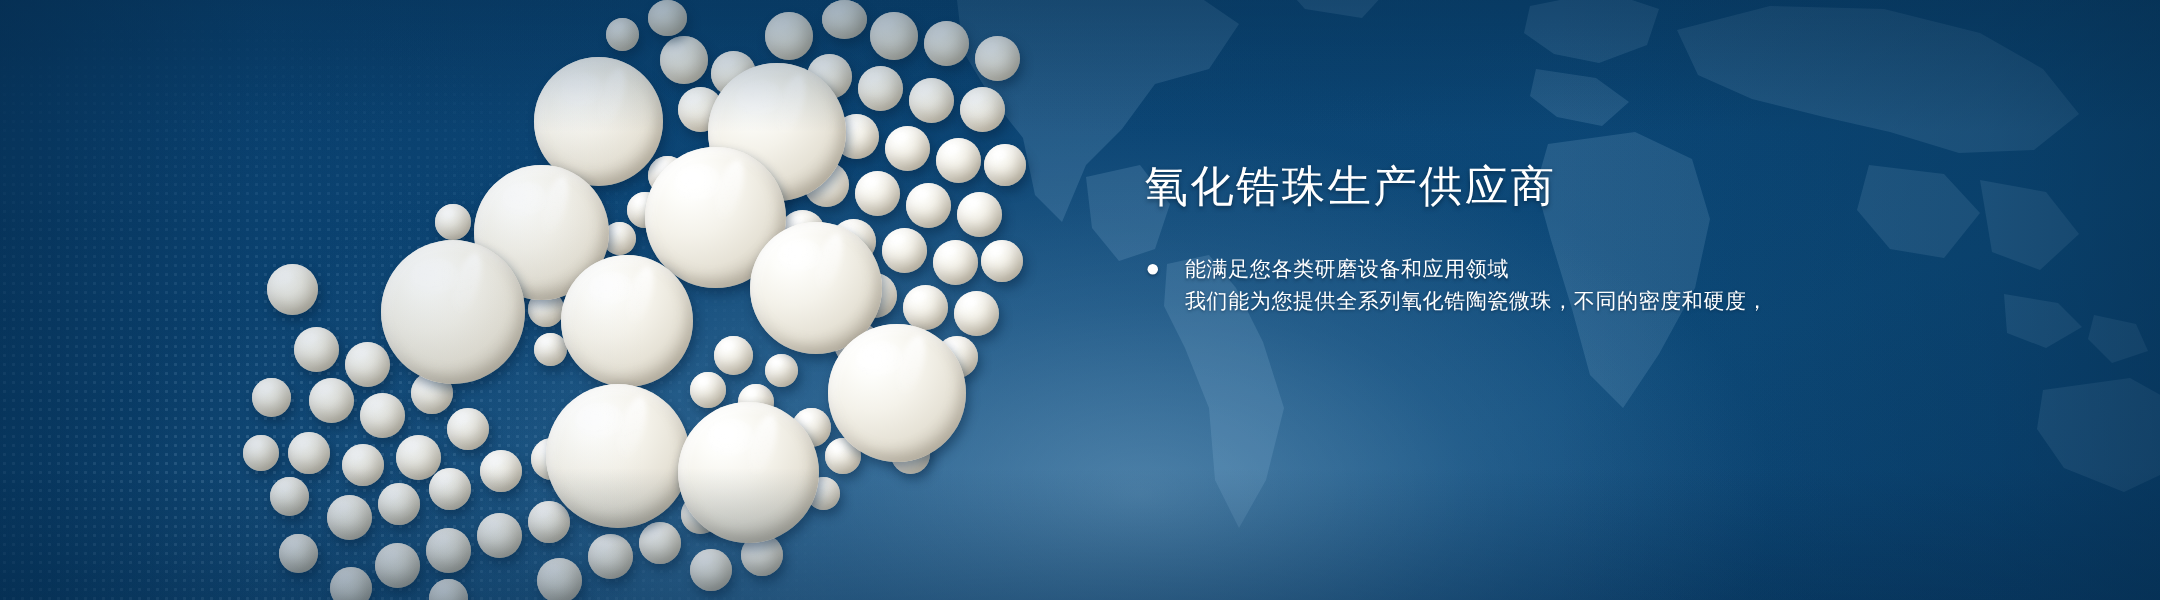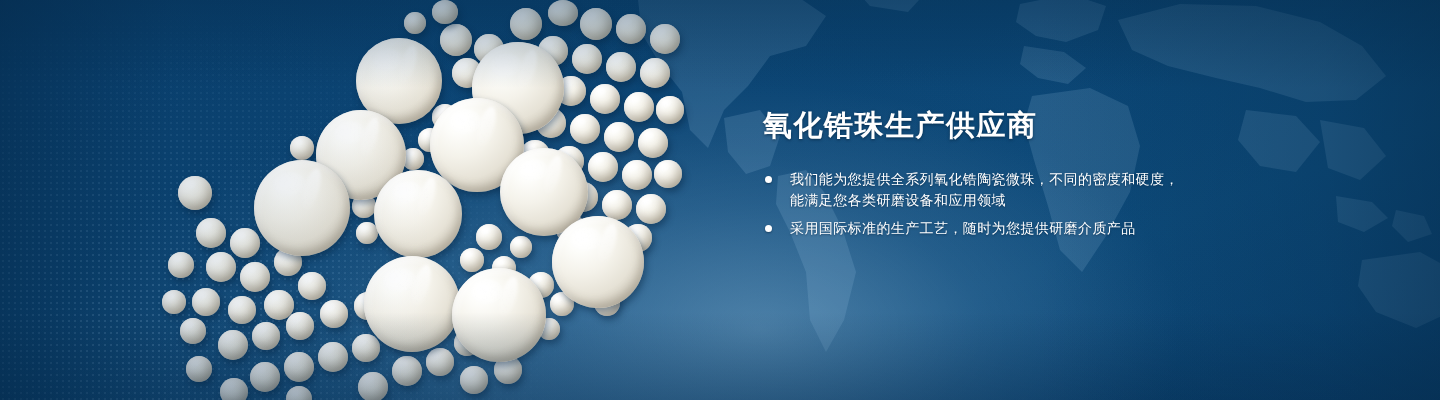--- a/index.html
+++ b/index.html
@@ -90,21 +90,21 @@
   
   .copy {
     position: absolute;
     left: 763px;
     top: 108px;
     width: 560px;
   }
   .headline {
     color: #ffffff;
     font-size: 29px;
-    font-weight: 700;
+    font-weight: 400;
     letter-spacing: 1.5px;
     line-height: 1.2;
     margin: 0 0 26px 0;
     text-shadow: 0 1px 3px rgba(3,30,56,0.65);
     white-space: nowrap;
   }
   .bullets { margin: 0; padding: 0; list-style: none; }
   .bullet {
     position: relative;
     padding-left: 27px;
@@ -275,23 +275,19 @@
   </div>
 
   <div class="bg-vignette"></div>
 
   <div class="copy">
     <h1 class="headline">氧化锆珠生产供应商</h1>
 
     <ul class="bullets">
       <li class="bullet">
         <span class="dot"></span>
+        <span class="bullet-line">能满足您各类研磨设备和应用领域</span>
         <span class="bullet-line">我们能为您提供全系列氧化锆陶瓷微珠，不同的密度和硬度，</span>
-        <span class="bullet-line">能满足您各类研磨设备和应用领域</span>
-      </li>
-      <li class="bullet">
-        <span class="dot"></span>
-        <span class="bullet-line">采用国际标准的生产工艺，随时为您提供研磨介质产品</span>
       </li>
     </ul>
   </div>
 
 </div>
 
 </body></html>

